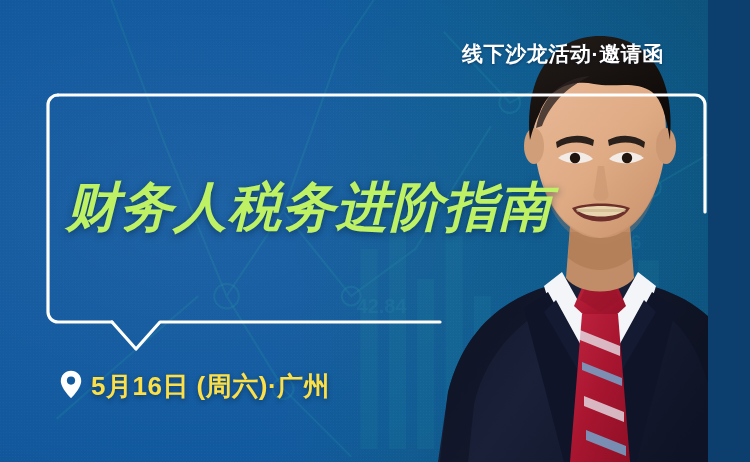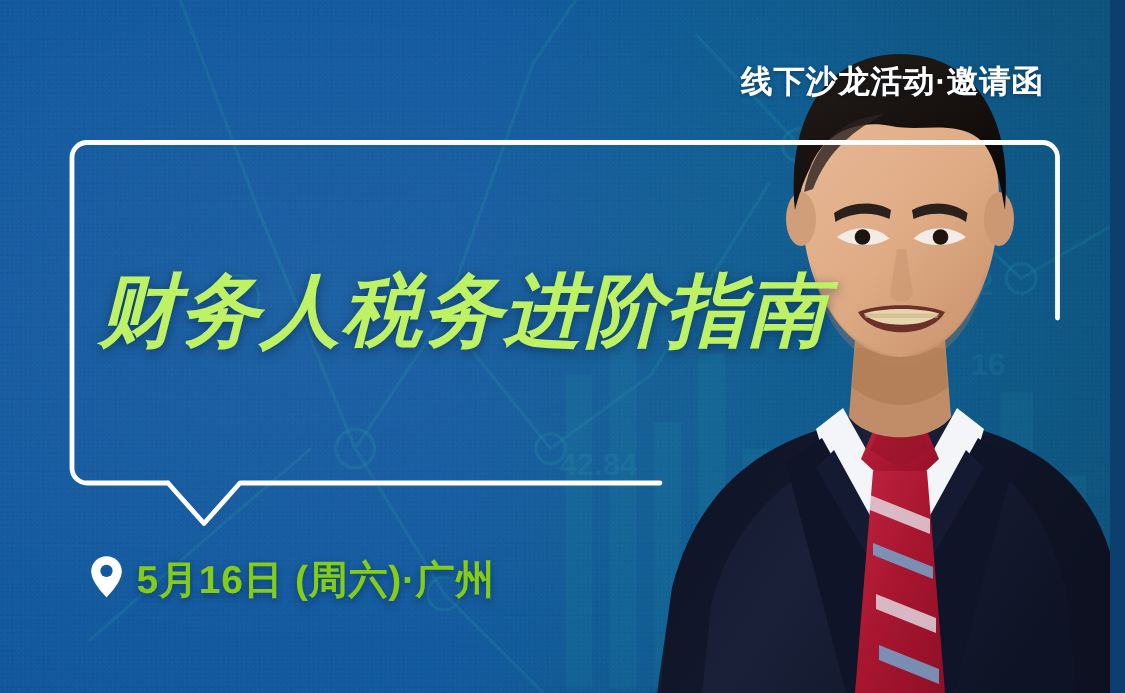--- a/index.html
+++ b/index.html
@@ -8,21 +8,20 @@
     background: #0d3f6e;
   }
   #poster {
     position: relative;
     width: 708px;
     height: 462px;
     overflow: hidden;
     font-family: "Liberation Sans", "DejaVu Sans", sans-serif;
     background: #12599e;
     user-select: none;
-    padding-left: 32px;
   }
 
   
   .bg-base {
     position: absolute;
     inset: 0;
     background:
       linear-gradient(100deg, #12599e 0%, #125a9f 42%, #125c98 62%, #11578f 80%, #105185 100%);
   }
   .bg-rightwash {
@@ -81,21 +80,21 @@
     top: 369px;
     display: flex;
     align-items: center;
     gap: 9px;
     white-space: nowrap;
   }
   .pin-icon { display: block; }
   .meta-text {
     font-size: 26px;
     font-weight: bold;
-    color: #84cc16;
+    color: #fde047;
     letter-spacing: .5px;
     text-shadow: 0 2px 5px rgba(2,26,56,.45);
   }
 
   
   .person {
     position: absolute;
     left: 430px;
     top: 0;
     width: 320px;

